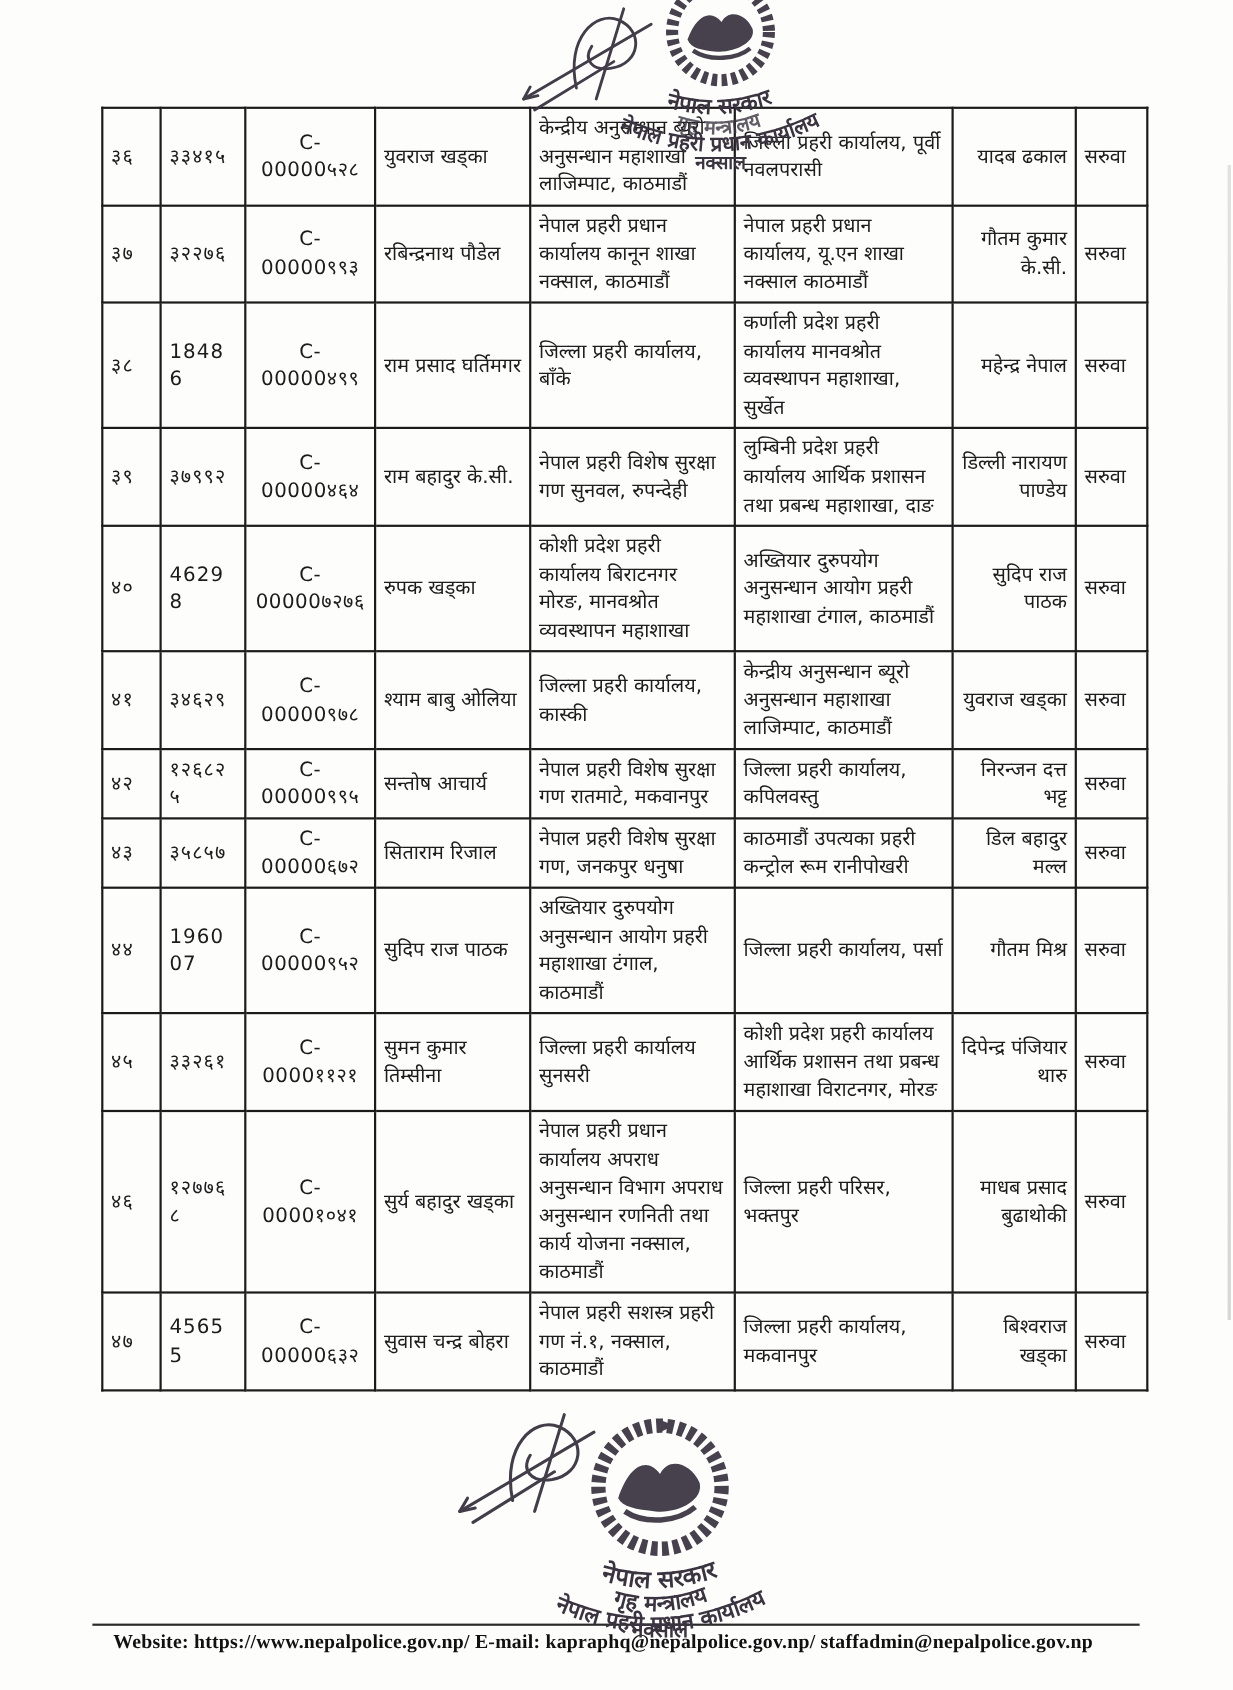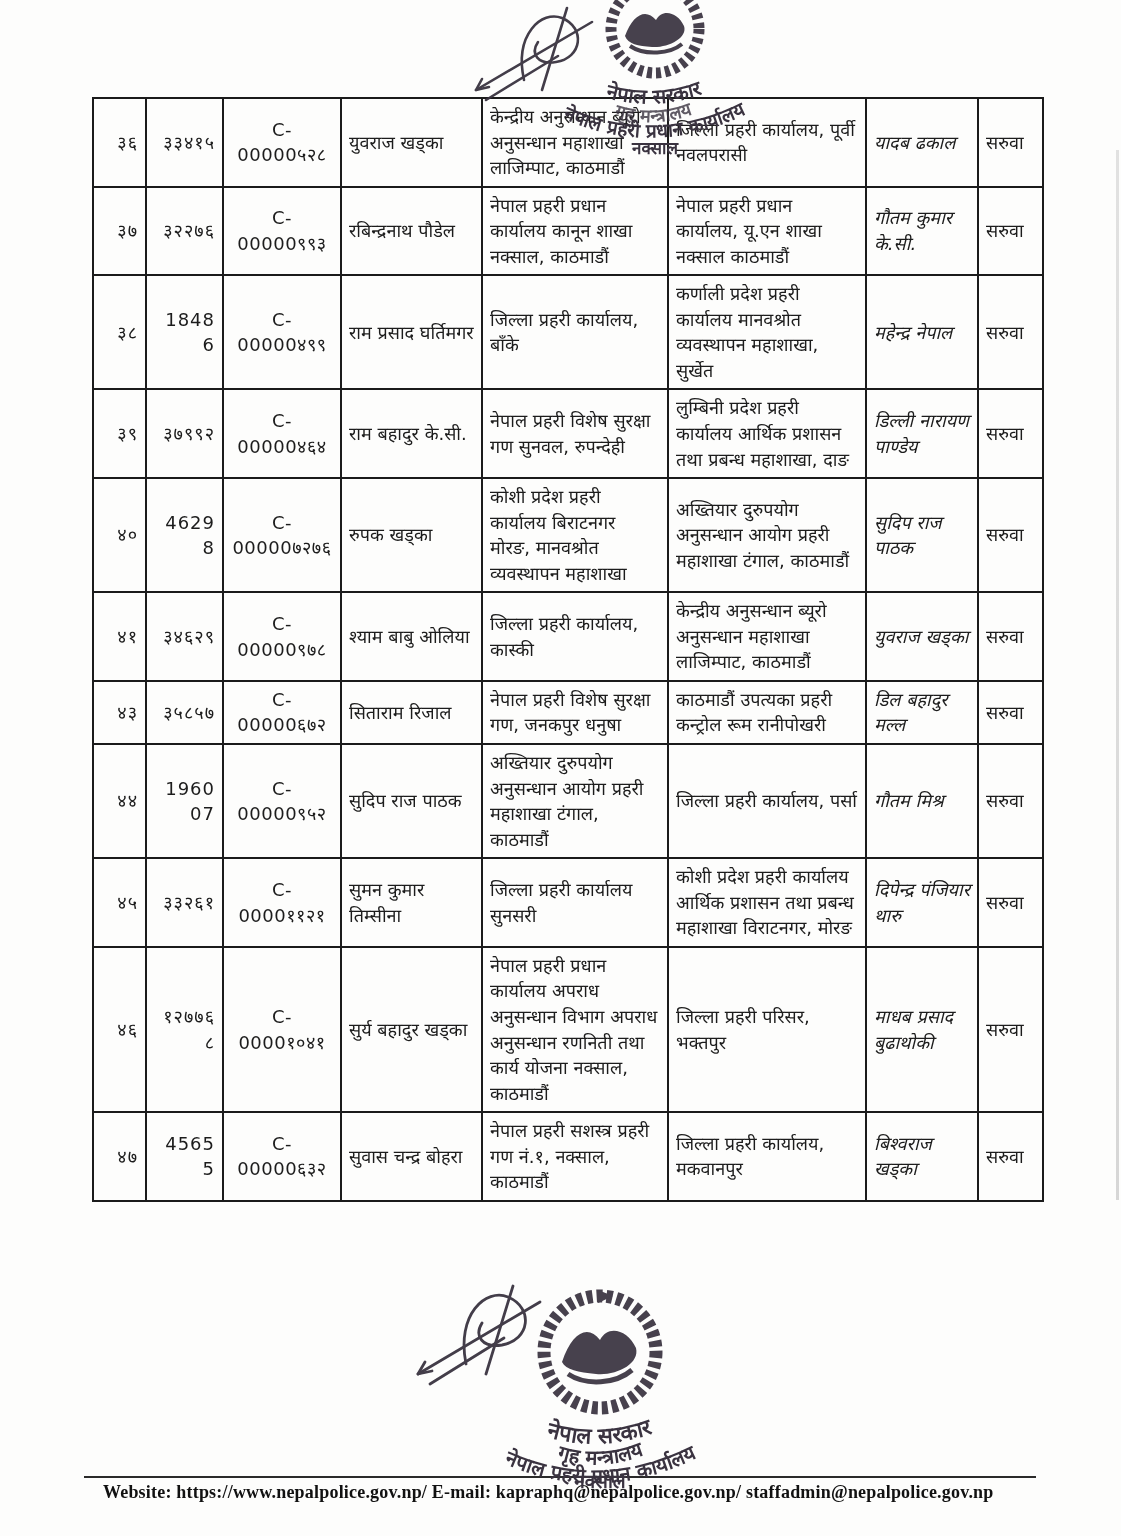--- a/index.html
+++ b/index.html
@@ -20,25 +20,25 @@
     background:transparent;
   }
   table.transfer td{
     border:2px solid #1b1b1b;
     padding:5px 7px;
     vertical-align:middle;
     font-size:18px;line-height:1.42;
     word-wrap:break-word;
   }
   table.transfer tr{height:58px;}
-  td.c-sn,td.c-emp{ text-align:right; font-size:17px; letter-spacing:1px;}
+  td.c-sn,td.c-emp{ text-align:left; font-size:17px; letter-spacing:1px;}
   td.c-cno{ text-align:center; font-size:15.5px; letter-spacing:.5px; font-family:"DejaVu Sans",sans-serif;margin-top:33px;}
   td.c-name{ text-align:left;}
   td.c-from,td.c-to{ text-align:left;}
-  td.c-repl{ text-align:left;font-style:italic;}
+  td.c-repl{ text-align:right;}
   td.c-status{ }
   .stamp{
     position:absolute;pointer-events:none;z-index:6;
   }
   .stamp svg text{ font-family:"DejaVu Sans",sans-serif; font-weight:bold; fill:#3a3340;}
   .rule{
     position:absolute;left:84px;top:1476px;width:952px;height:2px;background:#2a2a2a;z-index:4;
   }
   .footer-contact{
     position:absolute;left:103px;top:1482px;width:960px;
@@ -117,20 +117,30 @@
     <td class="c-sn">४१</td>
     <td class="c-emp">३४६२९</td>
     <td class="c-cno">C-00000९७८</td>
     <td class="c-name">श्याम बाबु ओलिया</td>
     <td class="c-from">जिल्ला प्रहरी कार्यालय, कास्की</td>
     <td class="c-to">केन्द्रीय अनुसन्धान ब्यूरो अनुसन्धान महाशाखा लाजिम्पाट, काठमाडौं</td>
     <td class="c-repl">युवराज खड्का</td>
     <td class="c-status">सरुवा</td>
   </tr>
       <tr>
+    <td class="c-sn">४२</td>
+    <td class="c-emp">१२६८२५</td>
+    <td class="c-cno">C-00000९९५</td>
+    <td class="c-name">सन्तोष आचार्य</td>
+    <td class="c-from">नेपाल प्रहरी विशेष सुरक्षा गण रातमाटे, मकवानपुर</td>
+    <td class="c-to">जिल्ला प्रहरी कार्यालय, कपिलवस्तु</td>
+    <td class="c-repl">निरन्जन दत्त भट्ट</td>
+    <td class="c-status">सरुवा</td>
+  </tr>
+      <tr>
     <td class="c-sn">४३</td>
     <td class="c-emp">३५८५७</td>
     <td class="c-cno">C-00000६७२</td>
     <td class="c-name">सिताराम रिजाल</td>
     <td class="c-from">नेपाल प्रहरी विशेष सुरक्षा गण, जनकपुर धनुषा</td>
     <td class="c-to">काठमाडौं उपत्यका प्रहरी कन्ट्रोल रूम रानीपोखरी</td>
     <td class="c-repl">डिल बहादुर मल्ल</td>
     <td class="c-status">सरुवा</td>
   </tr>
       <tr>

